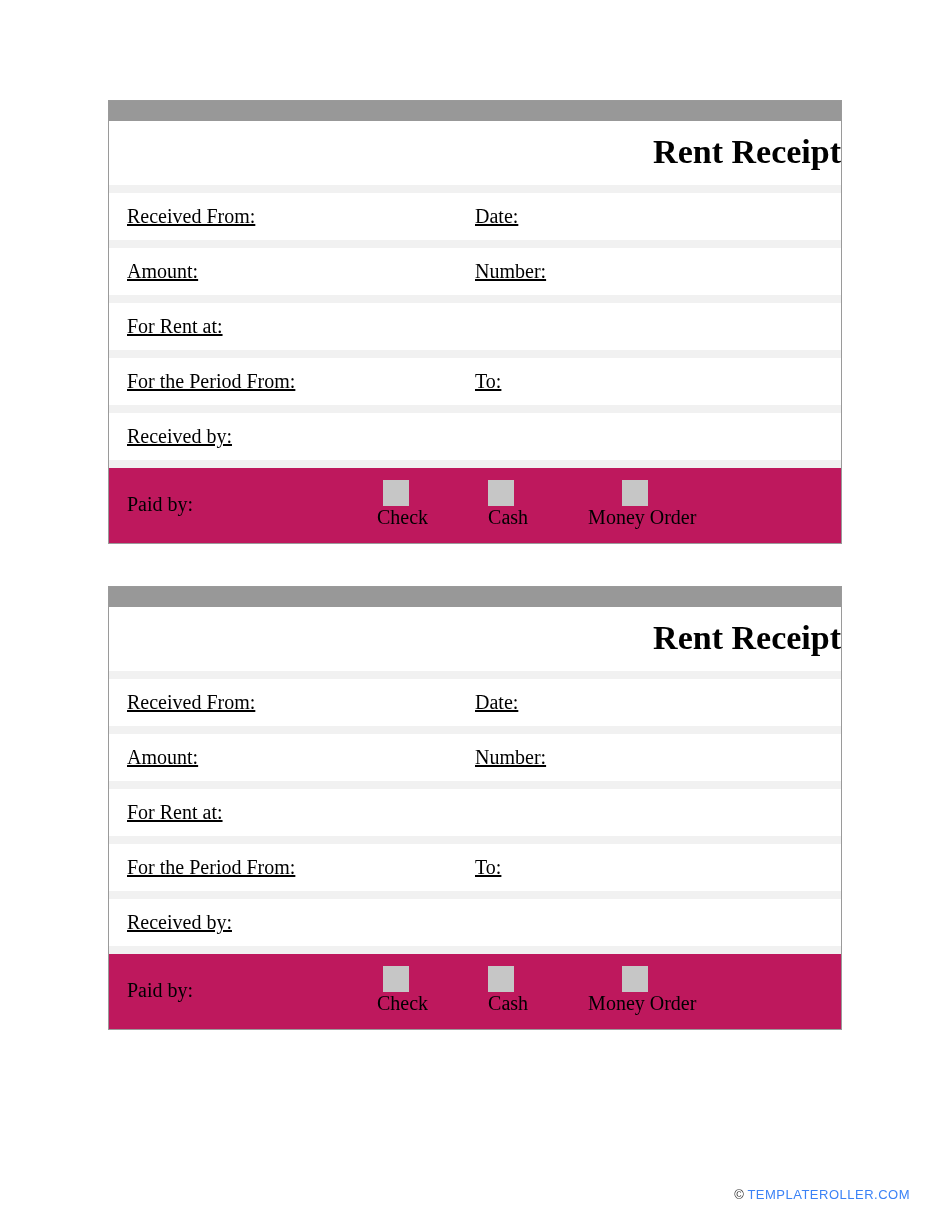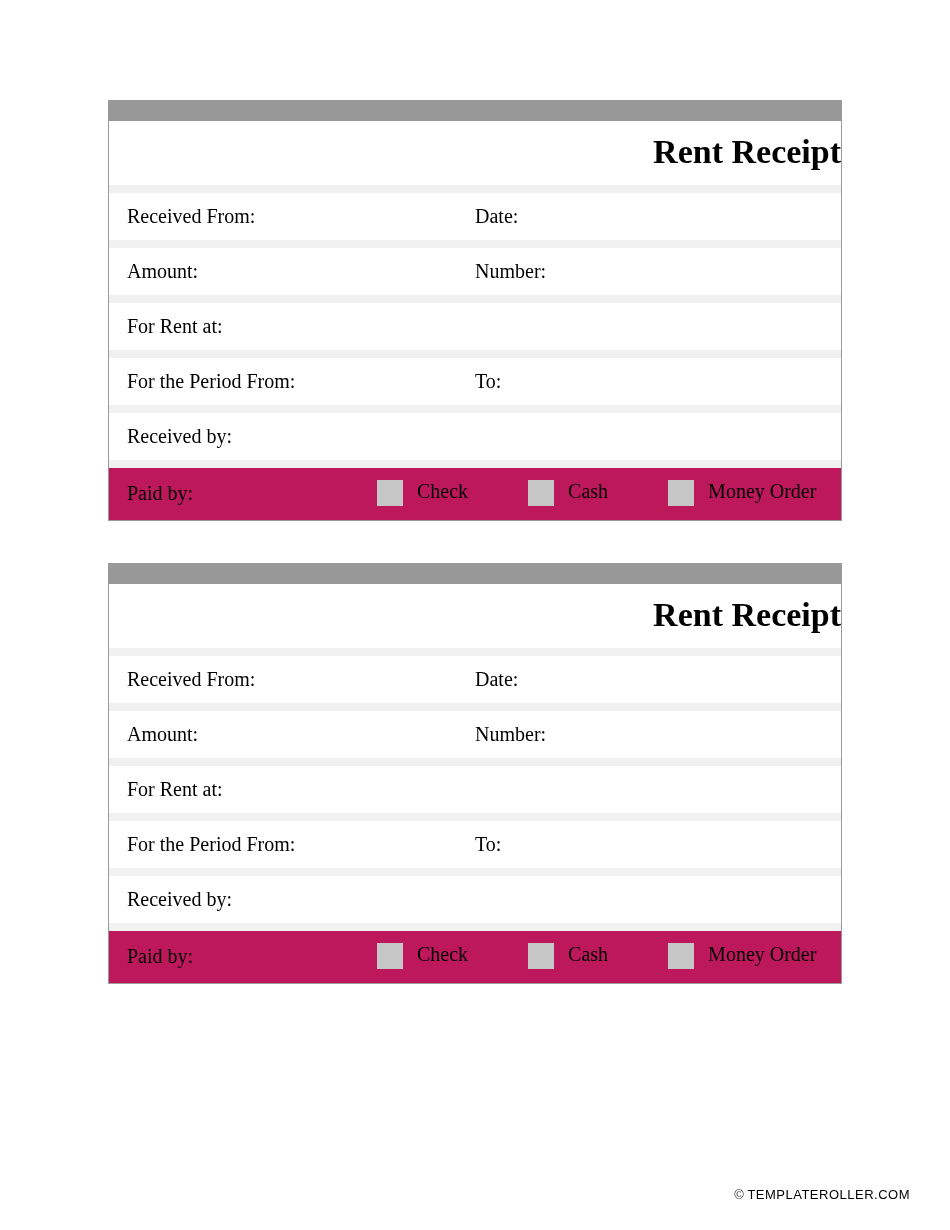--- a/index.html
+++ b/index.html
@@ -34,58 +34,60 @@
   .gap {
     height: 8px;
     background: #f1f1f1;
   }
   .field-row {
     display: flex;
     align-items: center;
     padding: 12px 18px;
     font-size: 20px;
     background: #ffffff;
+    text-decoration: underline;
   }
   .left-col {
     width: 50%;
   }
   .right-col {
     width: 50%;
   }
   .paid-row {
     display: flex;
     align-items: center;
     padding: 12px 18px 14px 18px;
     font-size: 20px;
     background: #be185d;
   }
   .paid-label {
     width: 250px;
   }
   .option {
     display: flex;
-    align-items: flex-start;
+    align-items: center;
     margin-right: 60px;
+    flex-direction: column;
   }
   .checkbox {
     width: 26px;
     height: 26px;
     background: #c6c6c6;
     margin-right: 14px;
   }
   .option:last-child { margin-right: 0; }
   .footer {
     position: absolute;
     bottom: 28px;
     right: 40px;
     font-family: Arial, Helvetica, sans-serif;
     font-size: 13px;
   }
   .footer .copy { color: #333; }
-  .footer .link { color: #000000; letter-spacing: 0.5px; }
+  .footer .link { color: #3b82f6; letter-spacing: 0.5px; }
 </style>
 </head>
 <body>
 
 <div class="page">
 
   <div class="receipt">
     <div class="top-bar"></div>
     <div class="title-row">
       <h1>Rent Receipt</h1>

